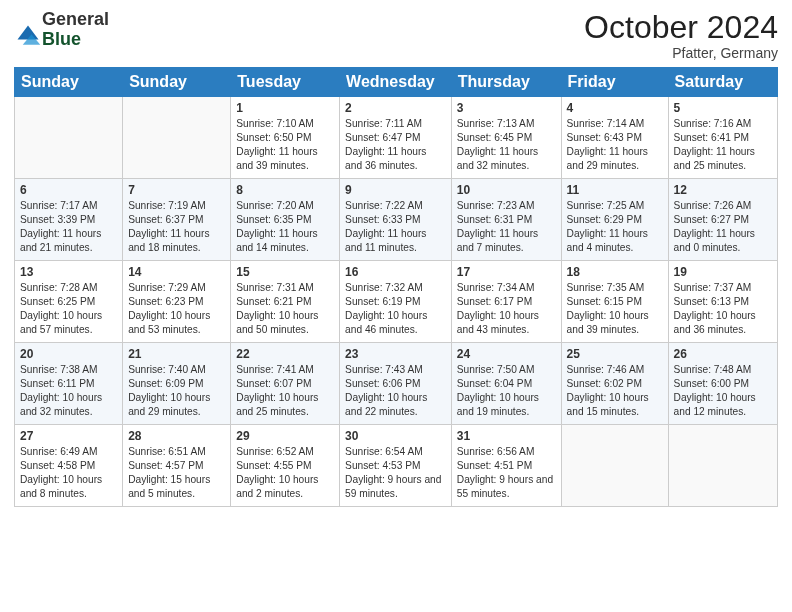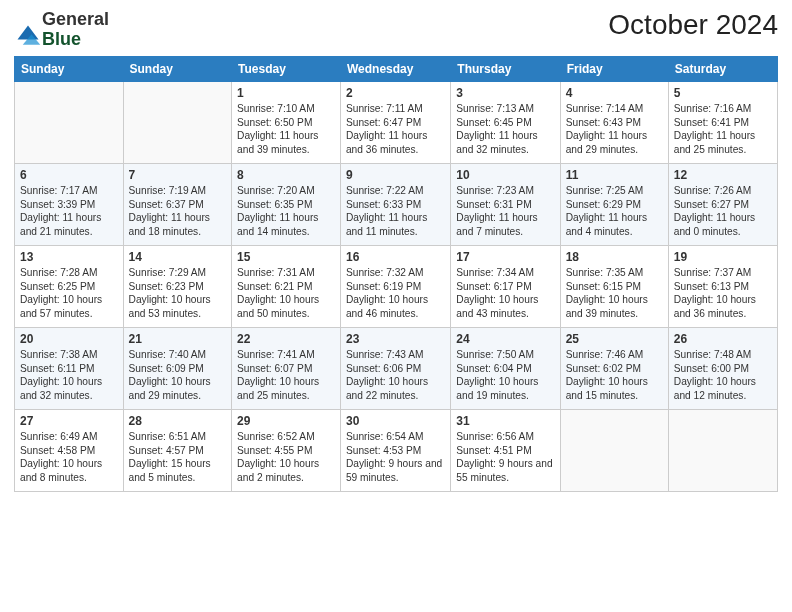--- a/index.html
+++ b/index.html
@@ -32,40 +32,40 @@
     .logo-general { color: #333; }
     .logo-blue { color: #14532d; }
     .logo-icon {
       width: 28px;
       height: 28px;
     }
     .title-block {
       text-align: right;
     }
     .month-title {
-      font-size: 28px;
+      font-size: 32px;
       font-weight: normal;
       color: #222;
       line-height: 1.1;
     }
     .subtitle {
       font-size: 14px;
       color: #444;
     }
     .calendar {
       width: 100%;
       border-collapse: collapse;
       font-size: 10.5px;
     }
     .calendar th {
       background: #2b7dc0;
       color: #fff;
       text-align: left;
       padding: 5px 6px;
-      font-size: 12px;
+      font-size: 16px;
       font-weight: bold;
       border: 1px solid #2b7dc0;
     }
     .calendar td {
       border: 1px solid #ccc;
       vertical-align: top;
       padding: 3px 5px;
       width: 113px;
       height: 82px;
       background: #fff;
@@ -96,20 +96,21 @@
         <polygon points="16,4 28,20 4,20" fill="#1a6bb0"></polygon>
         <polygon points="20,14 30,26 10,26" fill="#1a8fd1" opacity="0.7"></polygon>
       </svg>
       <div class="logo-text">
         <span class="logo-general">General</span><br>
         <span class="logo-blue">Blue</span>
       </div>
     </div>
     <div class="title-block">
       <div class="month-title">October 2024</div>
+      <div class="subtitle">Pfatter, Germany</div>
     </div>
   </div>
 
   <table class="calendar">
     <thead>
       <tr>
         <th>Sunday</th>
         <th>Sunday</th>
         <th>Tuesday</th>
         <th>Wednesday</th>

